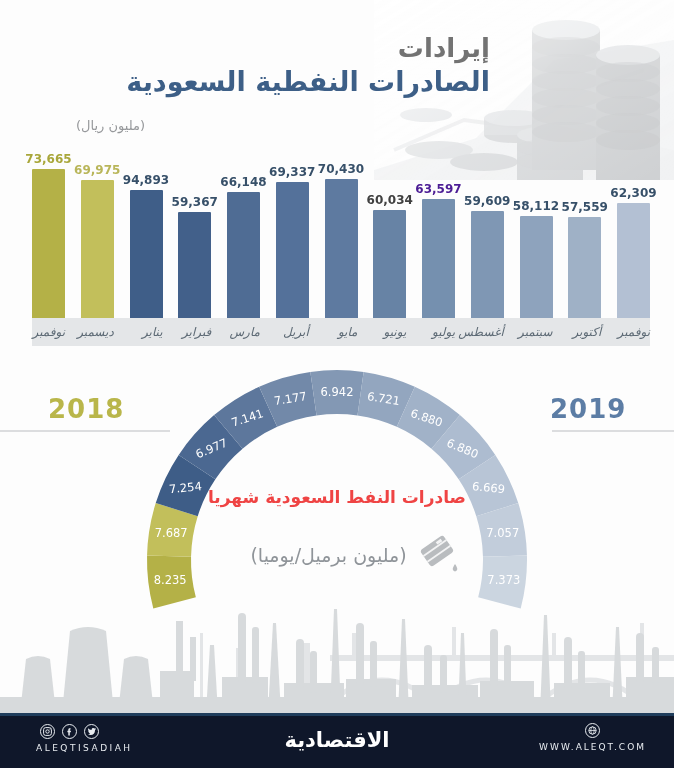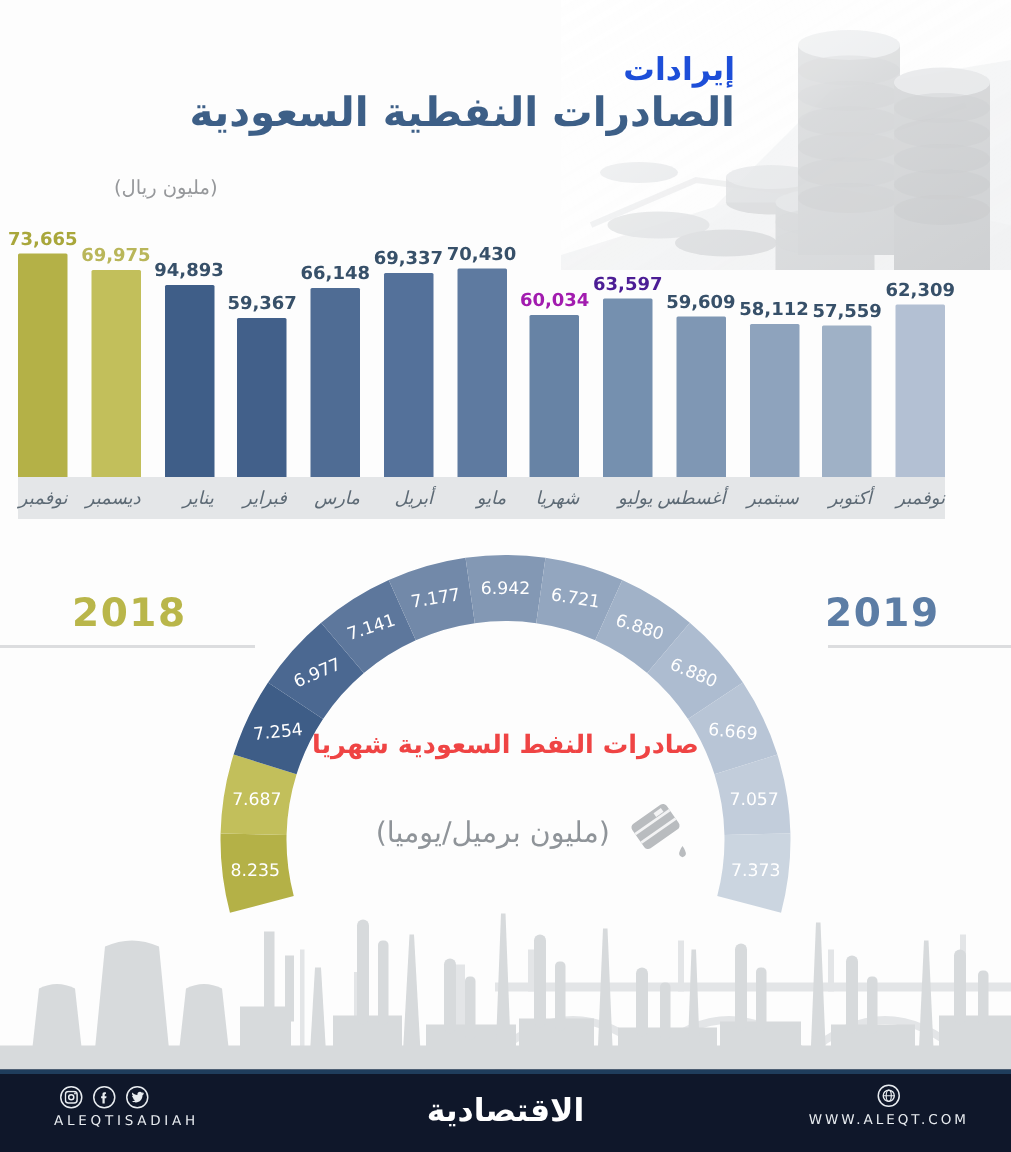--- a/index.html
+++ b/index.html
@@ -2,26 +2,26 @@
 <html lang="ar"><head>
 <meta charset="utf-8">
 <style>
   html,body{margin:0;padding:0;background:#e9eaec;}
   *{box-sizing:border-box;font-family:"DejaVu Sans","Liberation Sans",sans-serif;}
   #stage{position:relative;width:674px;height:768px;background:#fdfdfd;overflow:hidden;margin:0 auto;}
 
   
   #coins-deco{position:absolute;top:0;right:0;}
   #title-block{position:absolute;top:34px;right:184px;text-align:right;line-height:1.15;}
-  #title-line1{font-size:21px;font-weight:bold;color:#1d4ed8;}
+  #title-line1{font-size:26px;font-weight:bold;color:#737373;}
   #title-line2{font-size:27px;font-weight:bold;color:#3d5f87;margin-top:2px;}
   #unit-note{position:absolute;top:118px;left:76px;font-size:13px;color:#96989b;}
 
   
-  #bar-chart{position:absolute;left:12px;top:148px;width:618px;}
+  #bar-chart{position:absolute;left:32px;top:148px;width:618px;}
   #bar-columns{display:flex;justify-content:space-between;align-items:flex-end;height:170px;}
   .col{display:flex;flex-direction:column;justify-content:flex-end;align-items:center;width:33px;}
   .bar-value{font-size:12px;font-weight:bold;white-space:nowrap;margin-bottom:3px;}
   .bar{width:33px;border-radius:1px 1px 0 0;}
   #bar-months{display:flex;justify-content:space-between;align-items:center;height:28px;
               background:#e4e6e8;}
   .month{width:33px;text-align:right;font-size:12px;color:#5d6a75;white-space:nowrap;font-style:italic;}
 
   
   .year-label{position:absolute;top:394px;font-size:26px;font-weight:bold;letter-spacing:1px;}
@@ -140,21 +140,21 @@
         </div>
         <div class="col">
           <span class="bar-value" style="color: rgb(55, 80, 105);">69,337</span>
           <div class="bar" style="height: 136px; background: rgb(84, 113, 154);"></div>
         </div>
         <div class="col">
           <span class="bar-value" style="color: rgb(55, 80, 105);">70,430</span>
           <div class="bar" style="height: 139px; background: rgb(94, 122, 160);"></div>
         </div>
         <div class="col">
-          <span class="bar-value" style="color: #a21caf;">60,034</span>
+          <span class="bar-value" style="color: #404040;">60,034</span>
           <div class="bar" style="height: 108px; background: rgb(103, 131, 165);"></div>
         </div>
         <div class="col">
           <span class="bar-value" style="color: #4c1d95;">63,597</span>
           <div class="bar" style="height: 119px; background: rgb(117, 144, 175);"></div>
         </div>
         <div class="col">
           <span class="bar-value" style="color: rgb(55, 80, 105);">59,609</span>
           <div class="bar" style="height: 107px; background: rgb(127, 151, 180);"></div>
         </div>
@@ -172,21 +172,21 @@
         </div>
       </div>
     <div id="bar-months">
         <span class="month" dir="rtl">نوفمبر</span>
         <span class="month" dir="rtl">ديسمبر</span>
         <span class="month" dir="rtl">يناير</span>
         <span class="month" dir="rtl">فبراير</span>
         <span class="month" dir="rtl">مارس</span>
         <span class="month" dir="rtl">أبريل</span>
         <span class="month" dir="rtl">مايو</span>
-        <span class="month" dir="rtl">شهريا</span>
+        <span class="month" dir="rtl">يونيو</span>
         <span class="month" dir="rtl">يوليو</span>
         <span class="month" dir="rtl">أغسطس</span>
         <span class="month" dir="rtl">سبتمبر</span>
         <span class="month" dir="rtl">أكتوبر</span>
         <span class="month" dir="rtl">نوفمبر</span>
       </div>
   </div>
 
   <div class="year-label" id="year-2018">2018</div>
   <div class="year-label" id="year-2019">2019</div>

